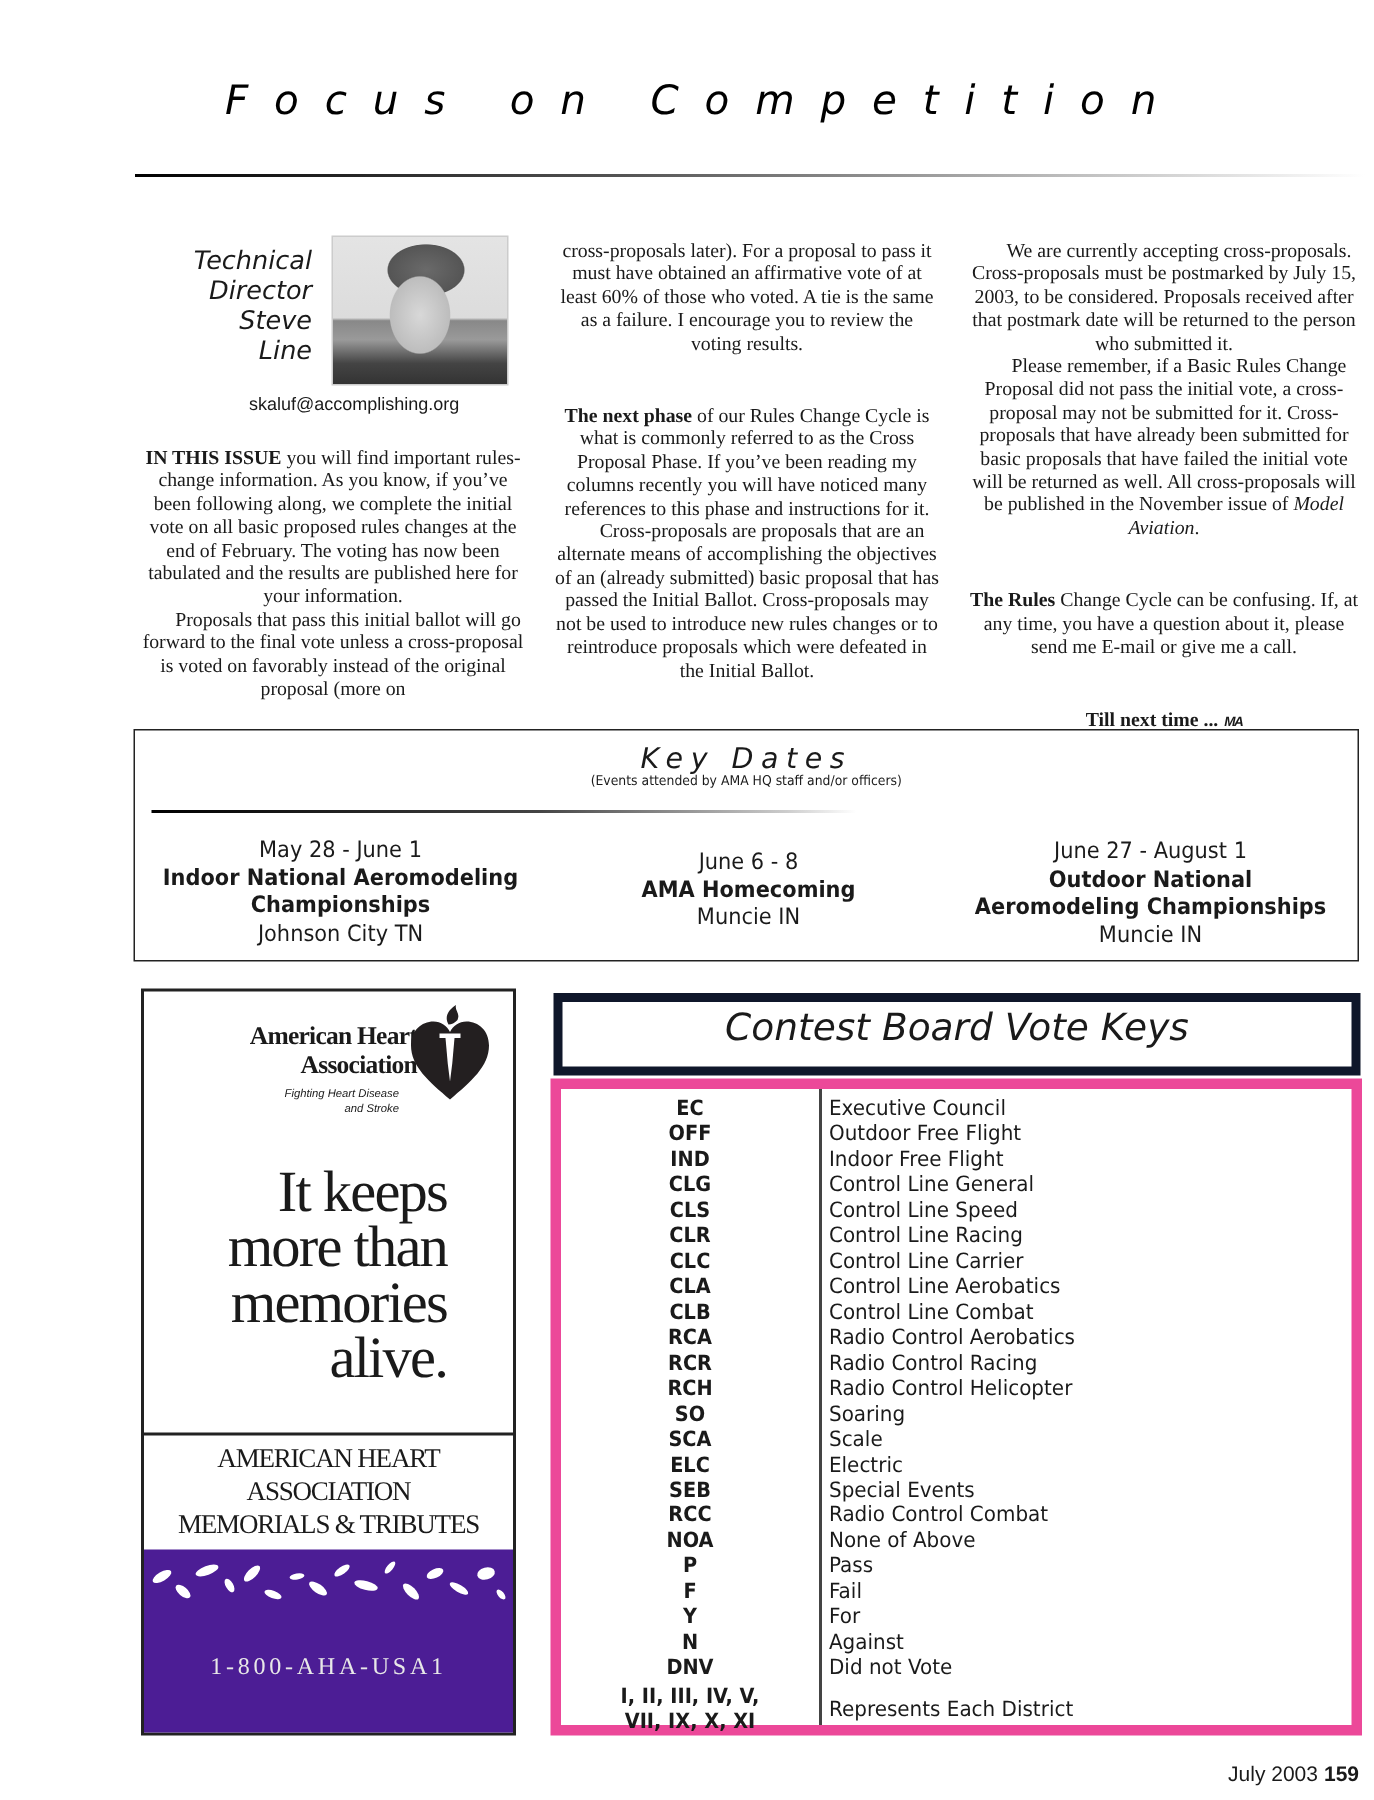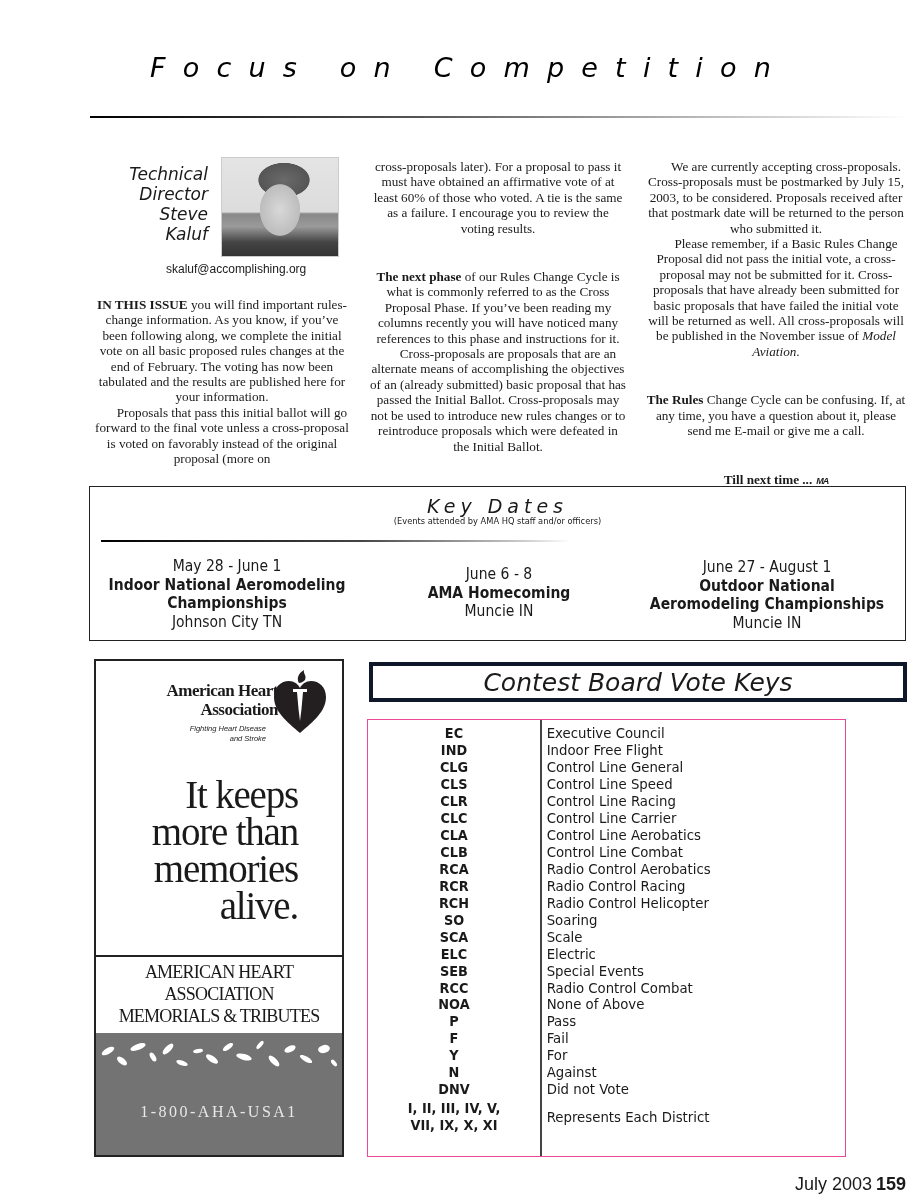--- a/index.html
+++ b/index.html
@@ -87,65 +87,65 @@
   }
   .heart { position: absolute; left: 176px; top: 8px; width: 56px; height: 66px; }
   .ad-slogan {
     position: absolute; left: 8px; top: 115px; width: 194px; text-align: right;
     font-family: "Liberation Serif", serif; font-size: 39px; line-height: 37px; letter-spacing: -1.2px;
   }
   .ad-mem {
     position: absolute; left: 0; top: 300px; width: 246px; height: 72px; text-align: center;
     font-family: "Liberation Serif", serif; font-size: 18px; line-height: 22px; letter-spacing: -0.8px;
   }
-  .ad-bottom { position: absolute; left: 0; top: 372px; width: 246px; height: 122px; background: #737373; }
+  .ad-bottom { position: absolute; left: 0; top: 372px; width: 246px; height: 122px; background: #4c1d95; }
   .leaves { position: absolute; left: 2px; top: 4px; width: 242px; height: 36px; }
   .ad-phone {
     position: absolute; left: 0; right: 0; top: 70px; text-align: center; color: #e8e8e8;
     font-family: "Liberation Serif", serif; font-size: 16px; letter-spacing: 2.5px;
   }
 
   
   .vk-title-box {
-    position: absolute; left: 369px; top: 662px; width: 538px; height: 40px;
-    border: 4px solid #0f172a;
+    position: absolute; left: 369px; top: 662px; width: 538px; height: 55px;
+    border: 6px solid #0f172a;
   }
   .vk-title {
     position: absolute; left: 0; right: 0; top: 2px; text-align: center;
     font-family: "DejaVu Sans", sans-serif; font-style: italic; font-size: 25px;
   }
   .vk-table {
-    position: absolute; left: 367px; top: 719px; width: 479px; height: 438px;
-    border: 1px solid #ec4899;
+    position: absolute; left: 367px; top: 719px; width: 541px; height: 438px;
+    border: 7px solid #ec4899;
   }
   .vk-divider { position: absolute; left: 172px; top: 0; bottom: 0; width: 2px; background: #444; }
   .vk-rows { position: absolute; left: 0; top: 5px; width: 100%; }
   .vk-row { display: flex; height: 16.95px; align-items: center; font-family: "DejaVu Sans", sans-serif; font-size: 14px; }
   .vk-code { width: 172px; text-align: center; font-weight: bold; transform: scaleX(0.92); }
   .vk-desc { padding-left: 7px; transform: scaleX(0.95); transform-origin: left center; }
   .vk-row.multi { height: 38px; }
   .vk-row.multi .vk-code { line-height: 17px; }
 
   .footer {
     position: absolute; right: 10px; top: 1174px;
-    font-family: "Liberation Sans", sans-serif; font-size: 18px;
+    font-family: "Liberation Sans", sans-serif; font-size: 14px;
   }
   .footer .pg { font-weight: bold; margin-left: 4px; }
 </style>
 </head>
 <body>
 
 <div class="header-title">Focus on Competition</div>
 <div class="header-rule"></div>
 
 <div class="byline">
   <div>Technical</div>
   <div>Director</div>
   <div>Steve</div>
-  <div>Kaluf</div>
+  <div>Line</div>
 </div>
 <div class="photo" title="Photo of Steve Kaluf"></div>
 <div class="email">skaluf@accomplishing.org</div>
 
 <div class="col col1">
   <p><b>IN THIS ISSUE</b><span> you will find important rules-change information. As you know, if you’ve been following along, we complete the initial vote on all basic proposed rules changes at the end of February. The voting has now been tabulated and the results are published here for your information.</span></p>
   <p class="indent">Proposals that pass this initial ballot will go forward to the final vote unless a cross-proposal is voted on favorably instead of the original proposal (more on</p>
 </div>
 
 <div class="col col2">
@@ -241,20 +241,24 @@
   <div class="vk-title">Contest Board Vote Keys</div>
 </div>
 <div class="vk-table">
   <div class="vk-divider"></div>
   <div class="vk-rows" id="vk-rows">
       <div class="vk-row">
         <div class="vk-code">EC</div>
         <div class="vk-desc">Executive Council</div>
       </div>
       <div class="vk-row">
+        <div class="vk-code">OFF</div>
+        <div class="vk-desc">Outdoor Free Flight</div>
+      </div>
+      <div class="vk-row">
         <div class="vk-code">IND</div>
         <div class="vk-desc">Indoor Free Flight</div>
       </div>
       <div class="vk-row">
         <div class="vk-code">CLG</div>
         <div class="vk-desc">Control Line General</div>
       </div>
       <div class="vk-row">
         <div class="vk-code">CLS</div>
         <div class="vk-desc">Control Line Speed</div>

